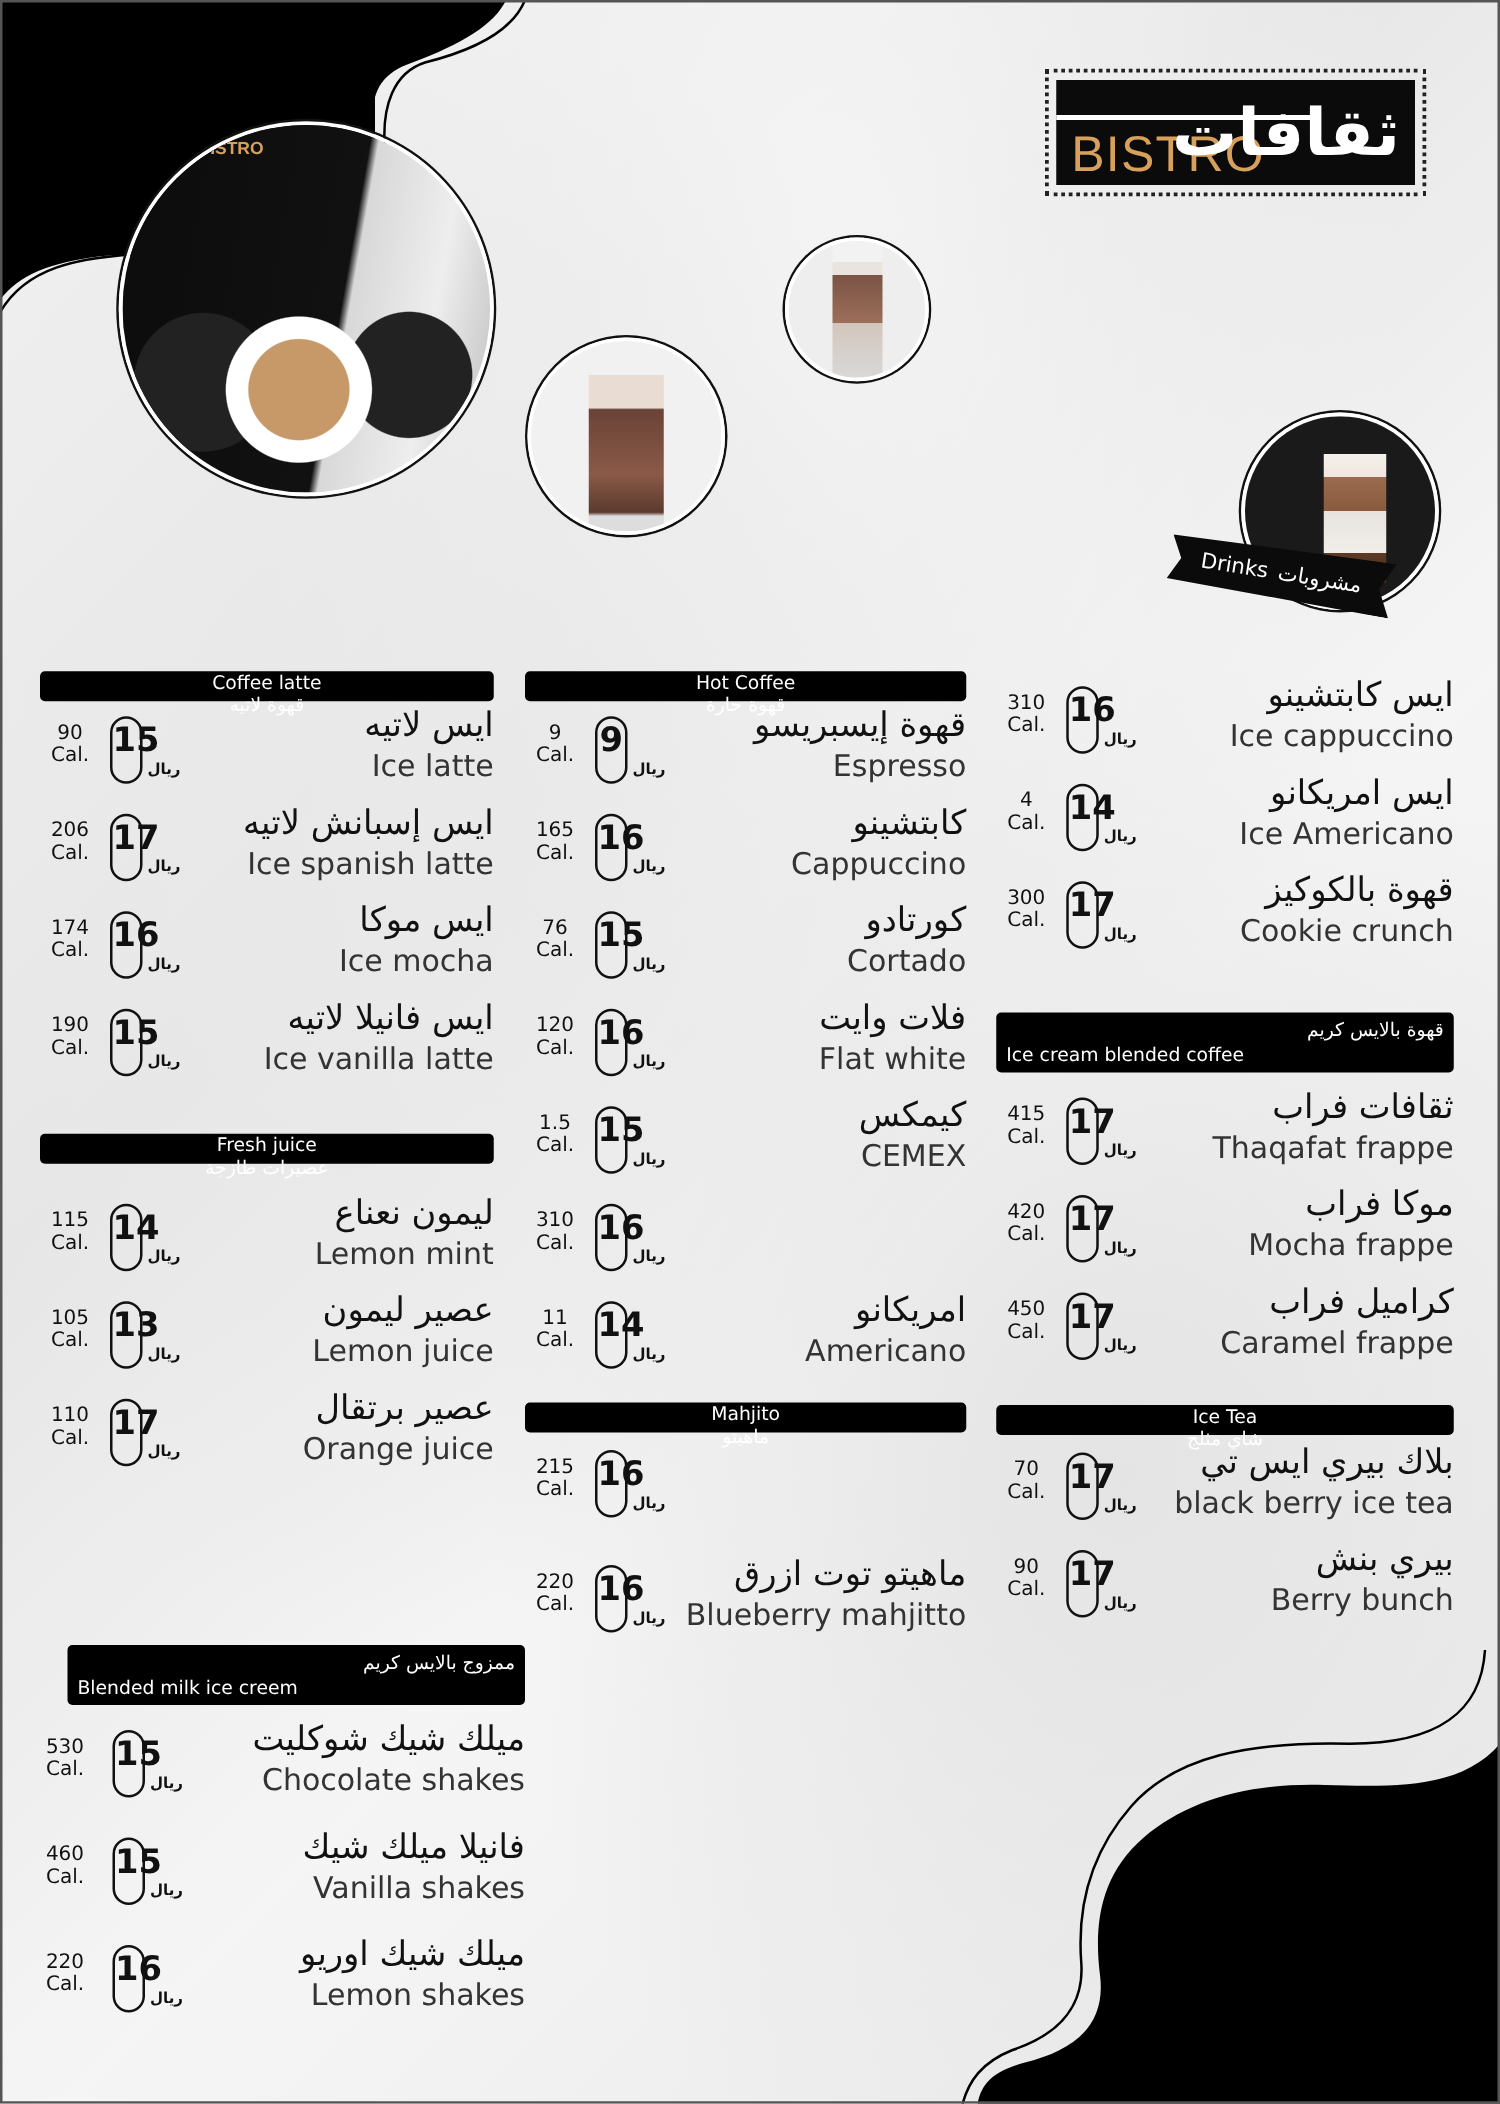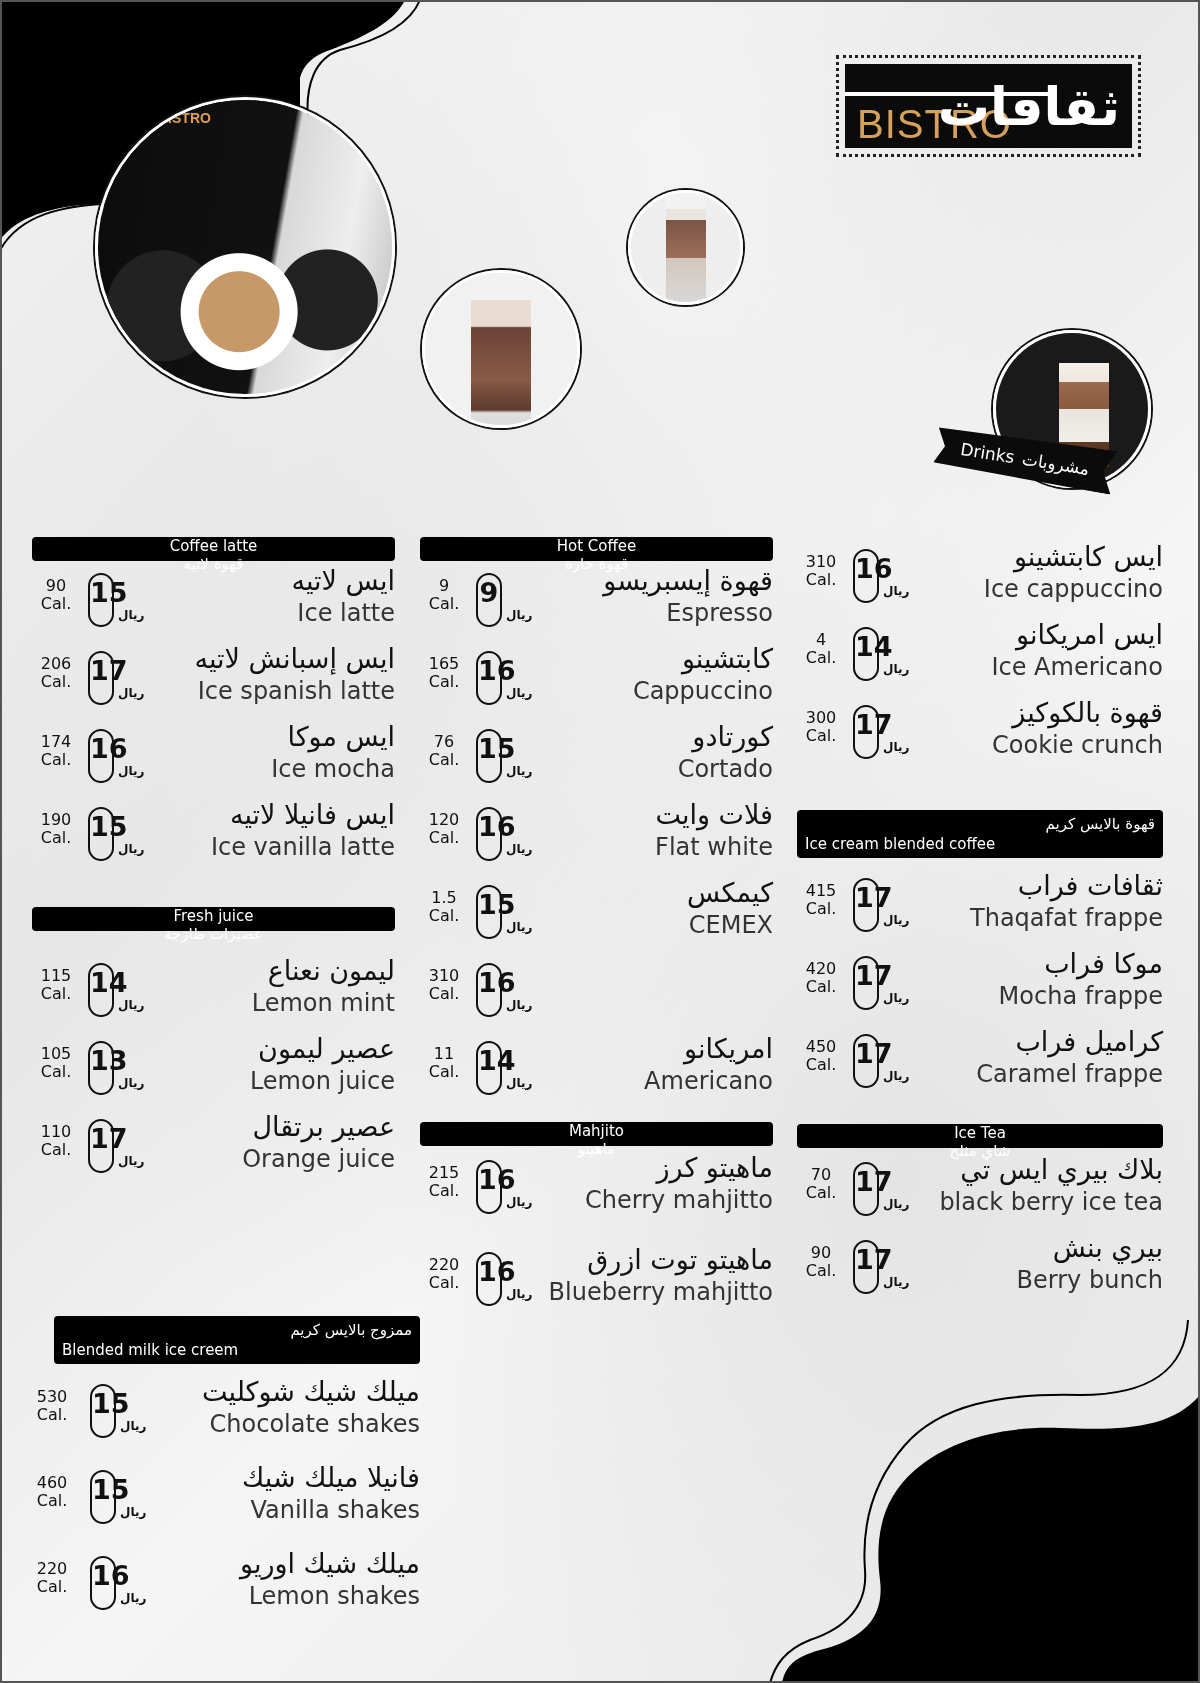--- a/index.html
+++ b/index.html
@@ -356,24 +356,20 @@
     <div style="margin-top: 4px;">
       <div class="item" style="height: 92px;">
       <div class="cal">
         <div>215</div>
         <div>Cal.</div>
       </div>
       <div class="price">
         <span class="num">16</span>
         <span class="cur">ريال</span>
       </div>
-      <div class="names">
-        <div class="ar">ماهيتو كرز</div>
-        <div class="en">Cherry mahjitto</div>
-      </div>
       </div>
       <div class="item" style="height: 92px;">
       <div class="cal">
         <div>220</div>
         <div>Cal.</div>
       </div>
       <div class="price">
         <span class="num">16</span>
         <span class="cur">ريال</span>
       </div>

